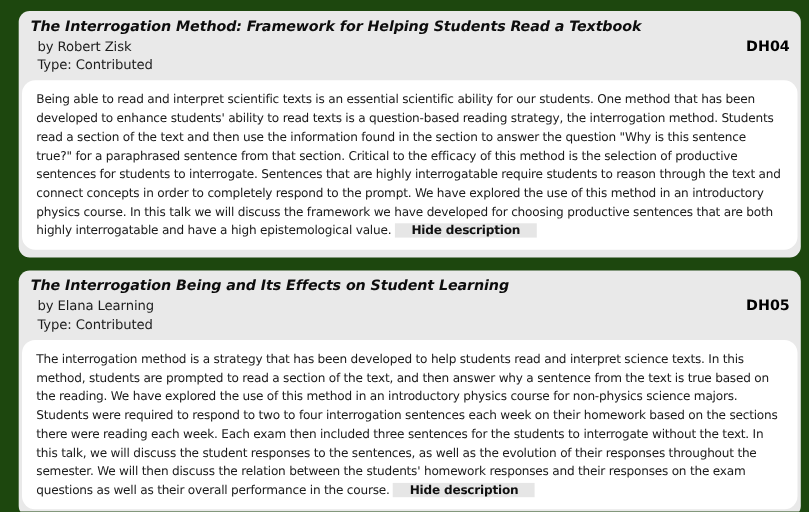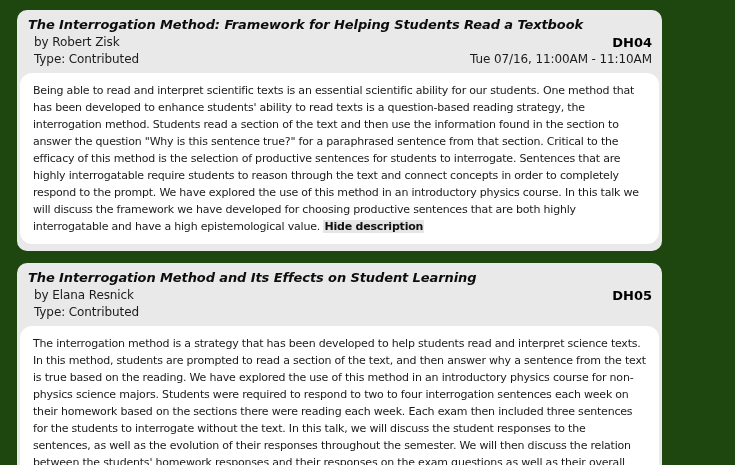--- a/index.html
+++ b/index.html
@@ -10,21 +10,21 @@
     width: 735px;
     height: 465px;
     overflow: hidden;
     background: #1d470e;
     font-family: "DejaVu Sans", "Liberation Sans", sans-serif;
     color: #1c1c1c;
     box-sizing: border-box;
     padding: 10px 7px 0 17px;
   }
   .session-card {
-    width: 645px;
+    width: 711px;
     background: #e9e9e9;
     border-radius: 10px;
     box-sizing: border-box;
     overflow: hidden;
   }
   .session-card + .session-card {
     margin-top: 12px;
   }
   .card-header {
     padding: 6px 10px 5px 11px;
@@ -65,46 +65,45 @@
     font-size: 11px;
     line-height: 17px;
     letter-spacing: -0.2px;
     color: #1a1a1a;
   }
   .hide-link {
     font-weight: bold;
     background: #e6e6e6;
     color: #111111;
     cursor: pointer;
-    padding: 0 1px;
+    padding: 0 15px;
   }
 </style>
 </head>
 <body>
 
 <div class="session-card">
   <div class="card-header">
     <div class="session-title">The Interrogation Method: Framework for Helping Students Read a Textbook</div>
     <div class="header-row">
       <span class="author">by Robert Zisk</span>
       <span class="code">DH04</span>
     </div>
     <div class="header-row">
       <span class="type">Type: Contributed</span>
-      <span class="time">Tue 07/16, 11:00AM - 11:10AM</span>
     </div>
   </div>
   <div class="abstract-box"><span>Being able to read and interpret scientific texts is an essential scientific ability for our students. One method that has been developed to enhance students' ability to read texts is a question-based reading strategy, the interrogation method. Students read a section of the text and then use the information found in the section to answer the question "Why is this sentence true?" for a paraphrased sentence from that section. Critical to the efficacy of this method is the selection of productive sentences for students to interrogate. Sentences that are highly interrogatable require students to reason through the text and connect concepts in order to completely respond to the prompt. We have explored the use of this method in an introductory physics course. In this talk we will discuss the framework we have developed for choosing productive sentences that are both highly interrogatable and have a high epistemological value.</span> <span class="hide-link">Hide description</span></div>
 </div>
 
 <div class="session-card">
   <div class="card-header">
-    <div class="session-title">The Interrogation Method and Its Effects on Student Learning</div>
+    <div class="session-title">The Interrogation Being and Its Effects on Student Learning</div>
     <div class="header-row">
-      <span class="author">by Elana Resnick</span>
+      <span class="author">by Elana Learning</span>
       <span class="code">DH05</span>
     </div>
     <div class="header-row">
       <span class="type">Type: Contributed</span>
     </div>
   </div>
   <div class="abstract-box"><span>The interrogation method is a strategy that has been developed to help students read and interpret science texts. In this method, students are prompted to read a section of the text, and then answer why a sentence from the text is true based on the reading. We have explored the use of this method in an introductory physics course for non-physics science majors. Students were required to respond to two to four interrogation sentences each week on their homework based on the sections there were reading each week. Each exam then included three sentences for the students to interrogate without the text. In this talk, we will discuss the student responses to the sentences, as well as the evolution of their responses throughout the semester. We will then discuss the relation between the students' homework responses and their responses on the exam questions as well as their overall performance in the course.</span> <span class="hide-link">Hide description</span></div>
 </div>
 
 </body></html>

